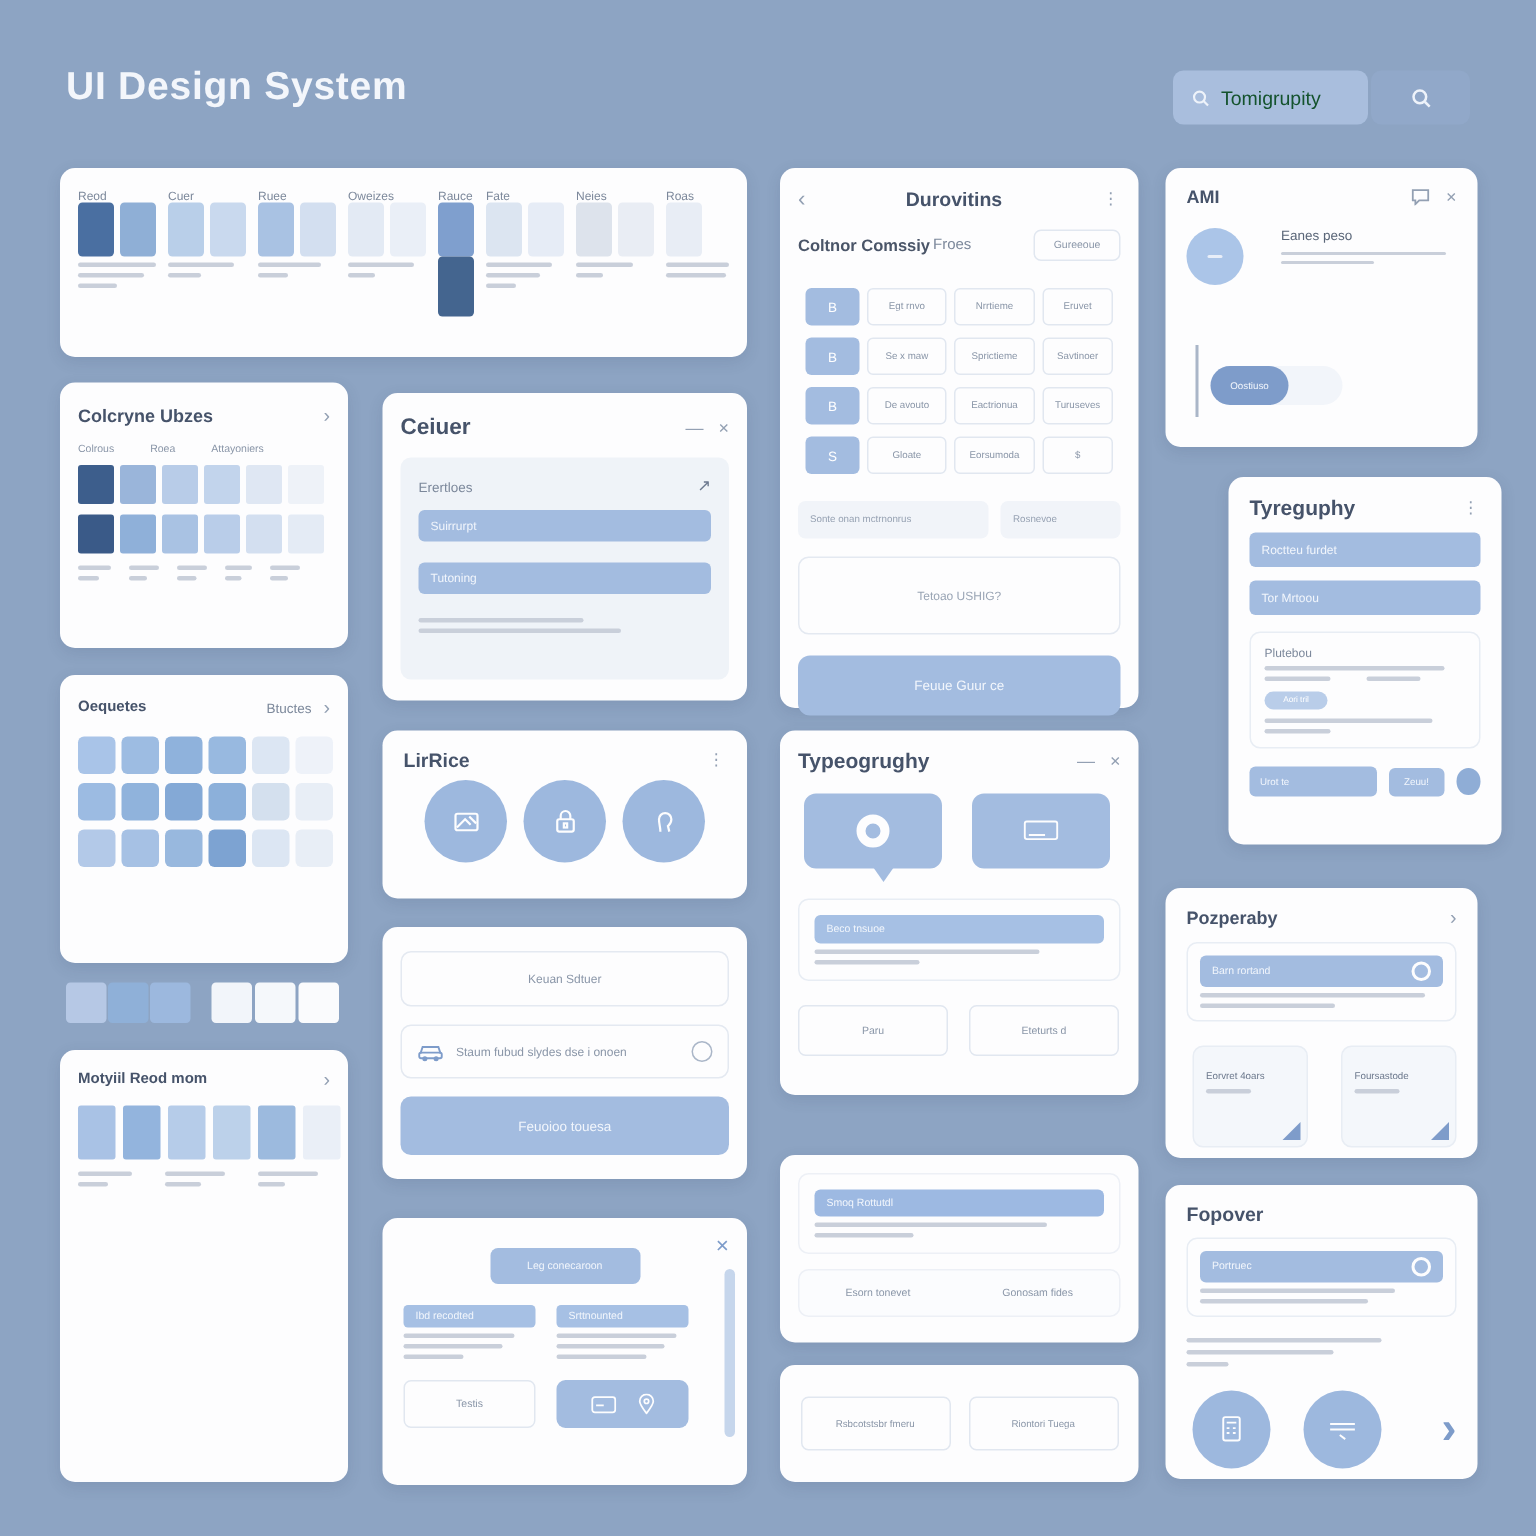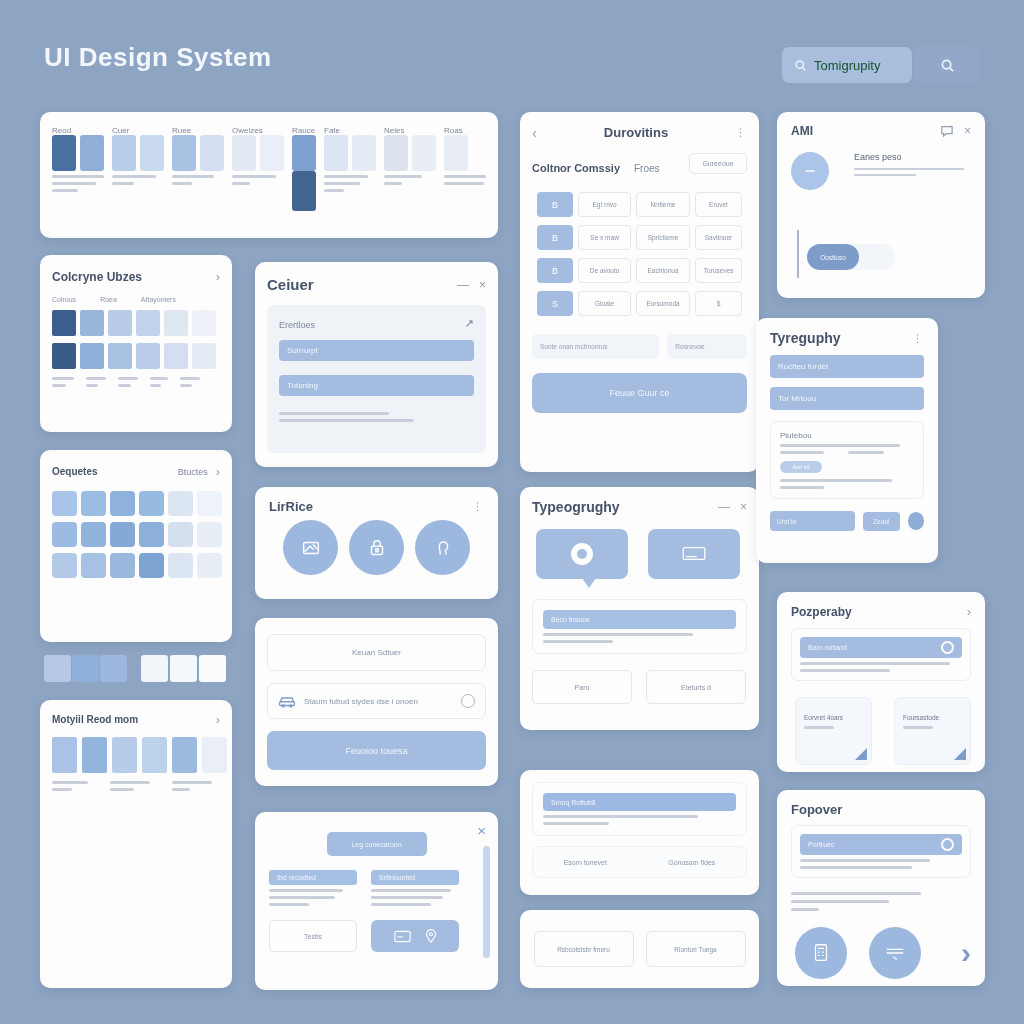--- a/index.html
+++ b/index.html
@@ -83,21 +83,21 @@
   .modal .cols { display:flex; gap:14px; margin-top:14px; }
   .modal .col { width:88px; }
   .modal .col .bar { height:15px; font-size:7px; border-radius:3px; background:#a6c0e4; }
   .modal .btnrow { display:flex; gap:14px; margin-top:14px; }
   .modal .btn-outline { width:88px; height:32px; font-size:7px; }
   .modal .btn-icons { width:88px; height:32px; background:#a3bce0; border-radius:6px; display:flex; align-items:center; justify-content:center; gap:14px; }
 
   
   .btns { left:520px; top:112px; width:239px; height:360px; padding:12px; }
   .btns .head { display:flex; align-items:center; justify-content:space-between; }
-  .btns .sub { display:flex; align-items:flex-end; gap:14px; margin-top:12px; }
+  .btns .sub { display:flex; align-items:center; gap:2px; margin-top:12px; }
   .btns .gurbtn { margin-left:auto; width:58px; height:21px; font-size:7px; }
   .btns table.bgrid { margin-top:10px; border-collapse:separate; border-spacing:5px 8px; }
   .bcell-f { width:38px; height:25px; background:#a3bce0; border-radius:4px; color:#fff; font-size:9px; text-align:center; vertical-align:middle; }
   .bcell-o { width:55px; height:25px; border:1px solid #e1e7f0; border-radius:4px; color:#8a96a8; font-size:6.5px; text-align:center; vertical-align:middle; }
   .btns .inrow { display:flex; gap:8px; margin-top:10px; }
   .btns .in { background:#f1f4f9; border-radius:5px; height:25px; display:flex; align-items:center; padding:0 8px; font-size:6.5px; color:#97a2b3; }
   .btns .emptybox { margin-top:12px; border:1px solid #e4e9f1; border-radius:7px; height:52px; display:flex; align-items:center; justify-content:center; font-size:8px; color:#9aa5b5; }
   .btns .btn-primary { margin-top:14px; height:40px; border-radius:8px; }
 
   
@@ -125,21 +125,21 @@
   .profile { left:777px; top:112px; width:208px; height:186px; padding:12px 14px; }
   .profile .head { display:flex; justify-content:space-between; align-items:center; }
   .profile .body { display:flex; gap:25px; margin-top:14px; }
   .avatar { width:38px; height:38px; border-radius:50%; background:#abc5e8; display:flex; align-items:center; justify-content:center; }
   .avatar .dash { width:10px; height:2px; background:#e8eef8; border-radius:1px; }
   .profile .vline { position:absolute; left:20px; top:118px; width:2px; height:48px; background:#aab6c8; }
   .profile .track { position:absolute; left:30px; top:132px; width:88px; height:26px; background:#f2f5fa; border-radius:13px; }
   .profile .pill { position:absolute; left:30px; top:132px; width:52px; height:26px; background:#7e9cca; border-radius:13px; color:#f2f6fc; font-size:6.5px; display:flex; align-items:center; justify-content:center; }
 
   
-  .typor { left:756px; top:318px; width:182px; height:245px; padding:12px 14px; }
+  .typor { left:819px; top:318px; width:182px; height:245px; padding:12px 14px; }
   .typor .bar { height:23px; font-size:8px; margin-top:9px; }
   .typor .panel { margin-top:11px; border:1px solid #e8edf4; border-radius:7px; padding:9px; }
   .chip { width:42px; height:12px; background:#b9cde9; border-radius:6px; color:#fff; font-size:5.5px; display:flex; align-items:center; justify-content:center; margin:7px 0 6px; }
   .typor .bottomrow { display:flex; align-items:center; gap:8px; margin-top:12px; }
   .typor .bbar { width:92px; height:20px; background:#a3bce0; border-radius:4px; color:#f2f6fc; font-size:6.5px; display:flex; align-items:center; padding:0 7px; }
   .typor .zbtn { width:40px; height:19px; background:#a3bce0; border-radius:4px; color:#f2f6fc; font-size:6.5px; display:flex; align-items:center; justify-content:center; }
   .typor .dot { width:18px; height:18px; border-radius:50%; background:#8fadd6; margin-left:auto; }
 
   
   .popt { left:777px; top:592px; width:208px; height:180px; padding:12px 14px; }
@@ -534,20 +534,21 @@
         <td class="bcell-o">Gloate</td>
         <td class="bcell-o">Eorsumoda</td>
         <td class="bcell-o" style="width:48px">$</td>
       </tr>
     </tbody>
       </table>
     <div class="inrow">
       <div class="in" style="width:128px">Sonte onan mctrnonrus</div>
       <div class="in" style="width:80px">Rosnevoe</div>
     </div>
+    <div class="emptybox">Tetoao USHIG?</div>
     <div class="btn-primary">Feuue Guur ce</div>
   </div>
 
   <div class="card typoc">
     <div class="lib-head">
       <span class="card-title" style="font-size:14px">Typeogrughy</span>
       <span class="winctl">
         <span>—</span>
         <span>×</span>
       </span>

